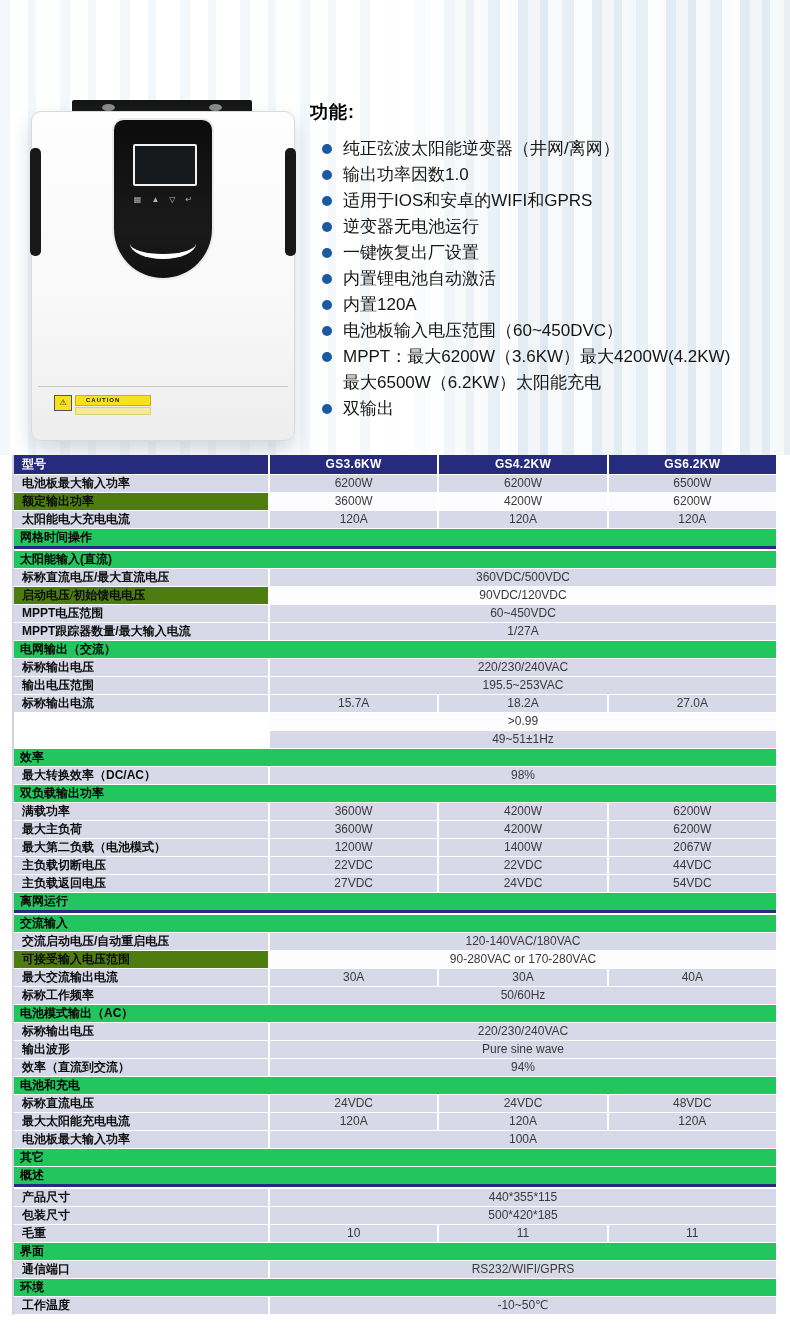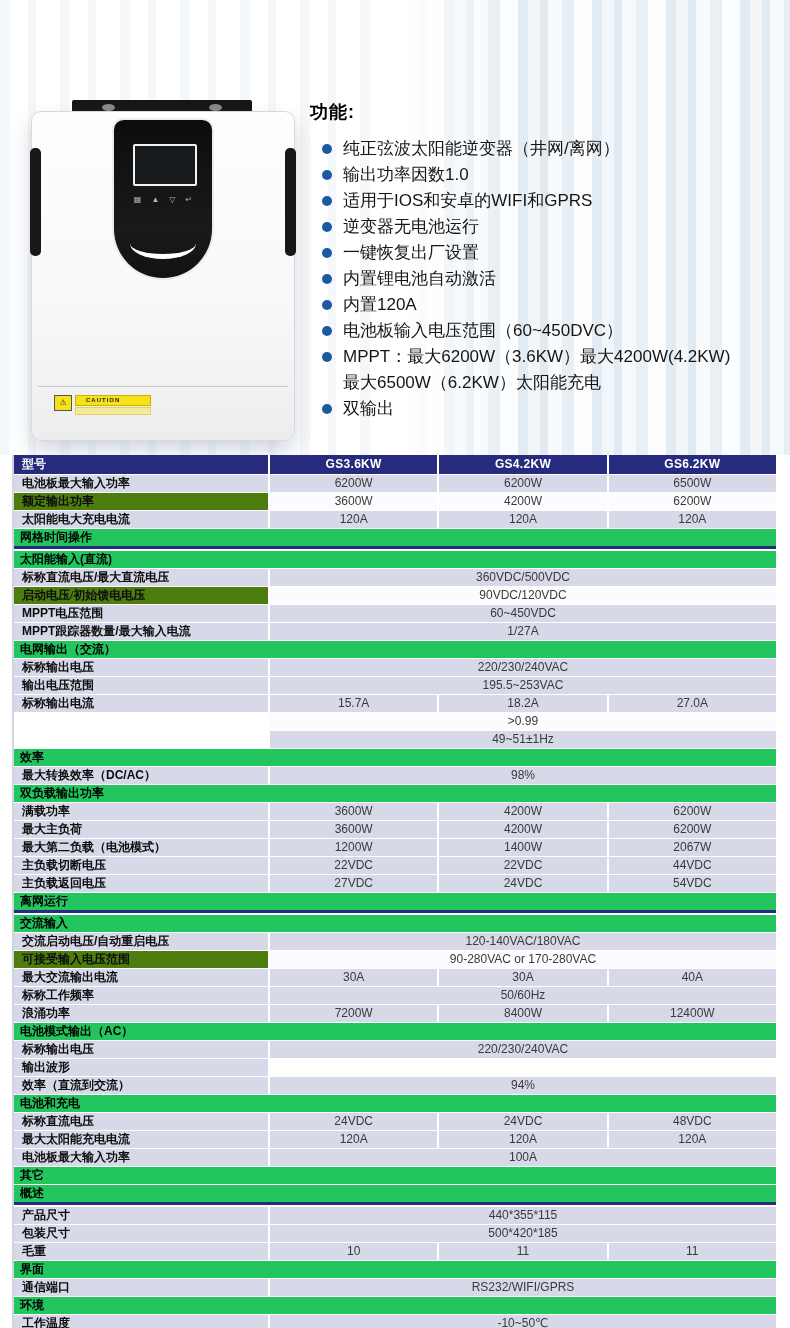--- a/index.html
+++ b/index.html
@@ -319,35 +319,30 @@
       <div class="row data">
     <div class="cell label">最大交流输出电流</div>
     <div class="cell val">30A</div>
     <div class="cell val">30A</div>
     <div class="cell val">40A</div>
   </div>
       <div class="row data">
     <div class="cell label">标称工作频率</div>
     <div class="cell val span">50/60Hz</div>
   </div>
-      <div class="row data">
-    <div class="cell label">浪涌功率</div>
-    <div class="cell val">7200W</div>
-    <div class="cell val">8400W</div>
-    <div class="cell val">12400W</div>
-  </div>
       <div class="row section">
     <div class="cell">电池模式输出（AC）</div>
   </div>
       <div class="row data">
     <div class="cell label">标称输出电压</div>
     <div class="cell val span">220/230/240VAC</div>
   </div>
       <div class="row data">
     <div class="cell label">输出波形</div>
+    <div class="cell val span">Pure sine wave</div>
   </div>
       <div class="row data">
     <div class="cell label">效率（直流到交流）</div>
     <div class="cell val span">94%</div>
   </div>
       <div class="row section">
     <div class="cell">电池和充电</div>
   </div>
       <div class="row data">
     <div class="cell label">标称直流电压</div>

